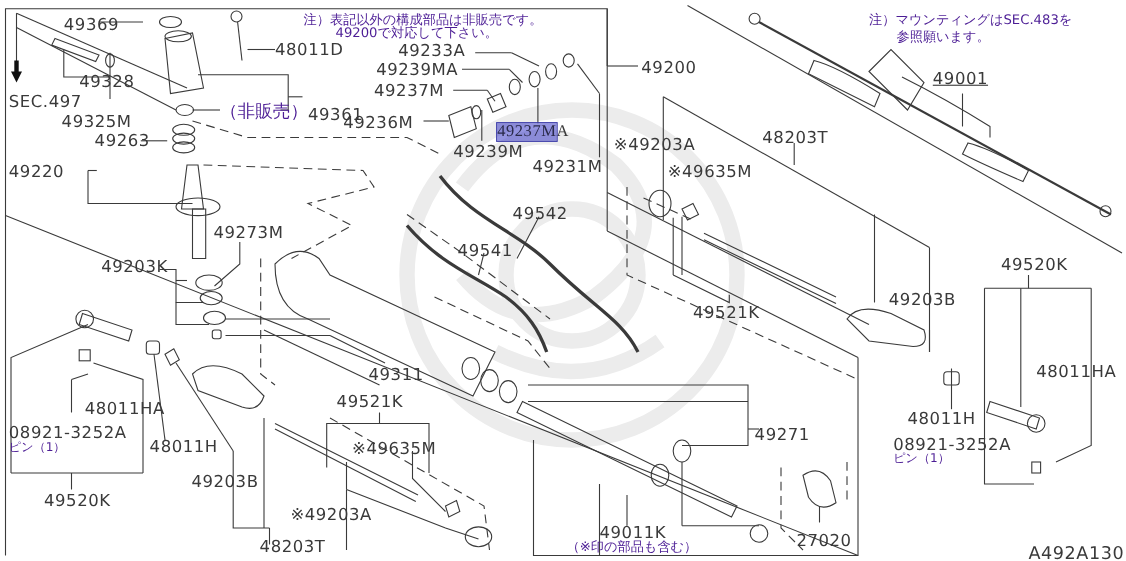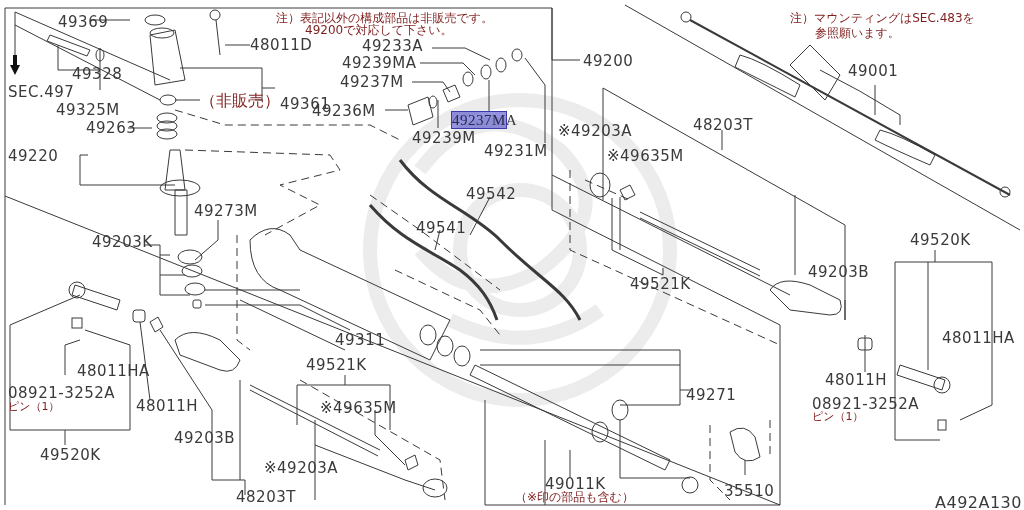--- a/index.html
+++ b/index.html
@@ -1,20 +1,20 @@
 <!DOCTYPE html>
 <html><head>
 <meta charset="utf-8">
 <style>
   html, body { margin:0; padding:0; background:#ffffff; }
   body { width:1024px; height:510px; overflow:hidden; position:relative; font-family:"DejaVu Sans", sans-serif; }
   #canvas { position:absolute; left:0; top:0; width:1024px; height:510px; }
   svg { position:absolute; left:0; top:0; }
   .lbl { position:absolute; font-family:"DejaVu Sans", sans-serif; font-size:15px; color:#3a3a3a; white-space:nowrap; line-height:16px; letter-spacing:0.5px; cursor:pointer; }
-  .note { position:absolute; font-family:"DejaVu Sans", sans-serif; font-size:11px; color:#7f1d1d; white-space:nowrap; line-height:13px; }
+  .note { position:absolute; font-family:"DejaVu Sans", sans-serif; font-size:11px; color:#4c1d95; white-space:nowrap; line-height:13px; }
   .hl { background:rgba(60,60,200,0.55); outline:1px solid #3a3aa8; color:#2a2a4a; }
 </style>
 </head>
 <body>
 
 <div id="canvas">
 
 <svg width="1024" height="510" viewBox="0 0 1024 510">
 
   <g fill="none" stroke="#ececec" stroke-width="14">
@@ -243,21 +243,21 @@
 
 <div class="lbl" style="left:362px;top:38px;">49233A</div>
 <div class="lbl" style="left:342px;top:55px;">49239MA</div>
 <div class="lbl" style="left:340px;top:74px;">49237M</div>
 <div class="lbl" style="left:312px;top:103px;">49236M</div>
 <div class="lbl" style="left:452px;top:112px;font-family:Liberation Serif, serif;"><span class="hl">49237M</span><span>A</span></div>
 <div class="lbl" style="left:412px;top:130px;">49239M</div>
 <div class="lbl" style="left:484px;top:143px;text-align:center;">49231M</div>
 
 <div class="lbl" style="left:583px;top:53px;">49200</div>
-<div class="lbl" style="left:848px;top:63px;">49001</div>
+<div class="lbl" style="left:848px;top:63px;text-decoration:underline;">49001</div>
 <div class="lbl" style="left:558px;top:123px;">※49203A</div>
 <div class="lbl" style="left:693px;top:117px;">48203T</div>
 <div class="lbl" style="left:607px;top:148px;">※49635M</div>
 <div class="lbl" style="left:466px;top:186px;">49542</div>
 <div class="lbl" style="left:416px;top:220px;">49541</div>
 <div class="lbl" style="left:194px;top:203px;">49273M</div>
 <div class="lbl" style="left:92px;top:234px;">49203K</div>
 <div class="lbl" style="left:630px;top:276px;">49521K</div>
 <div class="lbl" style="left:808px;top:264px;">49203B</div>
 <div class="lbl" style="left:910px;top:232px;">49520K</div>
@@ -270,17 +270,17 @@
 <div class="lbl" style="left:686px;top:387px;">49271</div>
 <div class="lbl" style="left:77px;top:363px;">48011HA</div>
 <div class="lbl" style="left:8px;top:385px;">08921-3252A</div>
 <div class="lbl" style="left:136px;top:398px;">48011H</div>
 <div class="lbl" style="left:320px;top:400px;">※49635M</div>
 <div class="lbl" style="left:174px;top:430px;">49203B</div>
 <div class="lbl" style="left:40px;top:447px;">49520K</div>
 <div class="lbl" style="left:264px;top:460px;">※49203A</div>
 <div class="lbl" style="left:236px;top:489px;">48203T</div>
 <div class="lbl" style="left:545px;top:476px;">49011K</div>
-<div class="lbl" style="left:724px;top:483px;">35510</div>
+<div class="lbl" style="left:724px;top:483px;">27020</div>
 
 <div class="lbl" style="left:935px;top:495px;font-size:16px;">A492A130</div>
 
 </div>
 
 </body></html>

